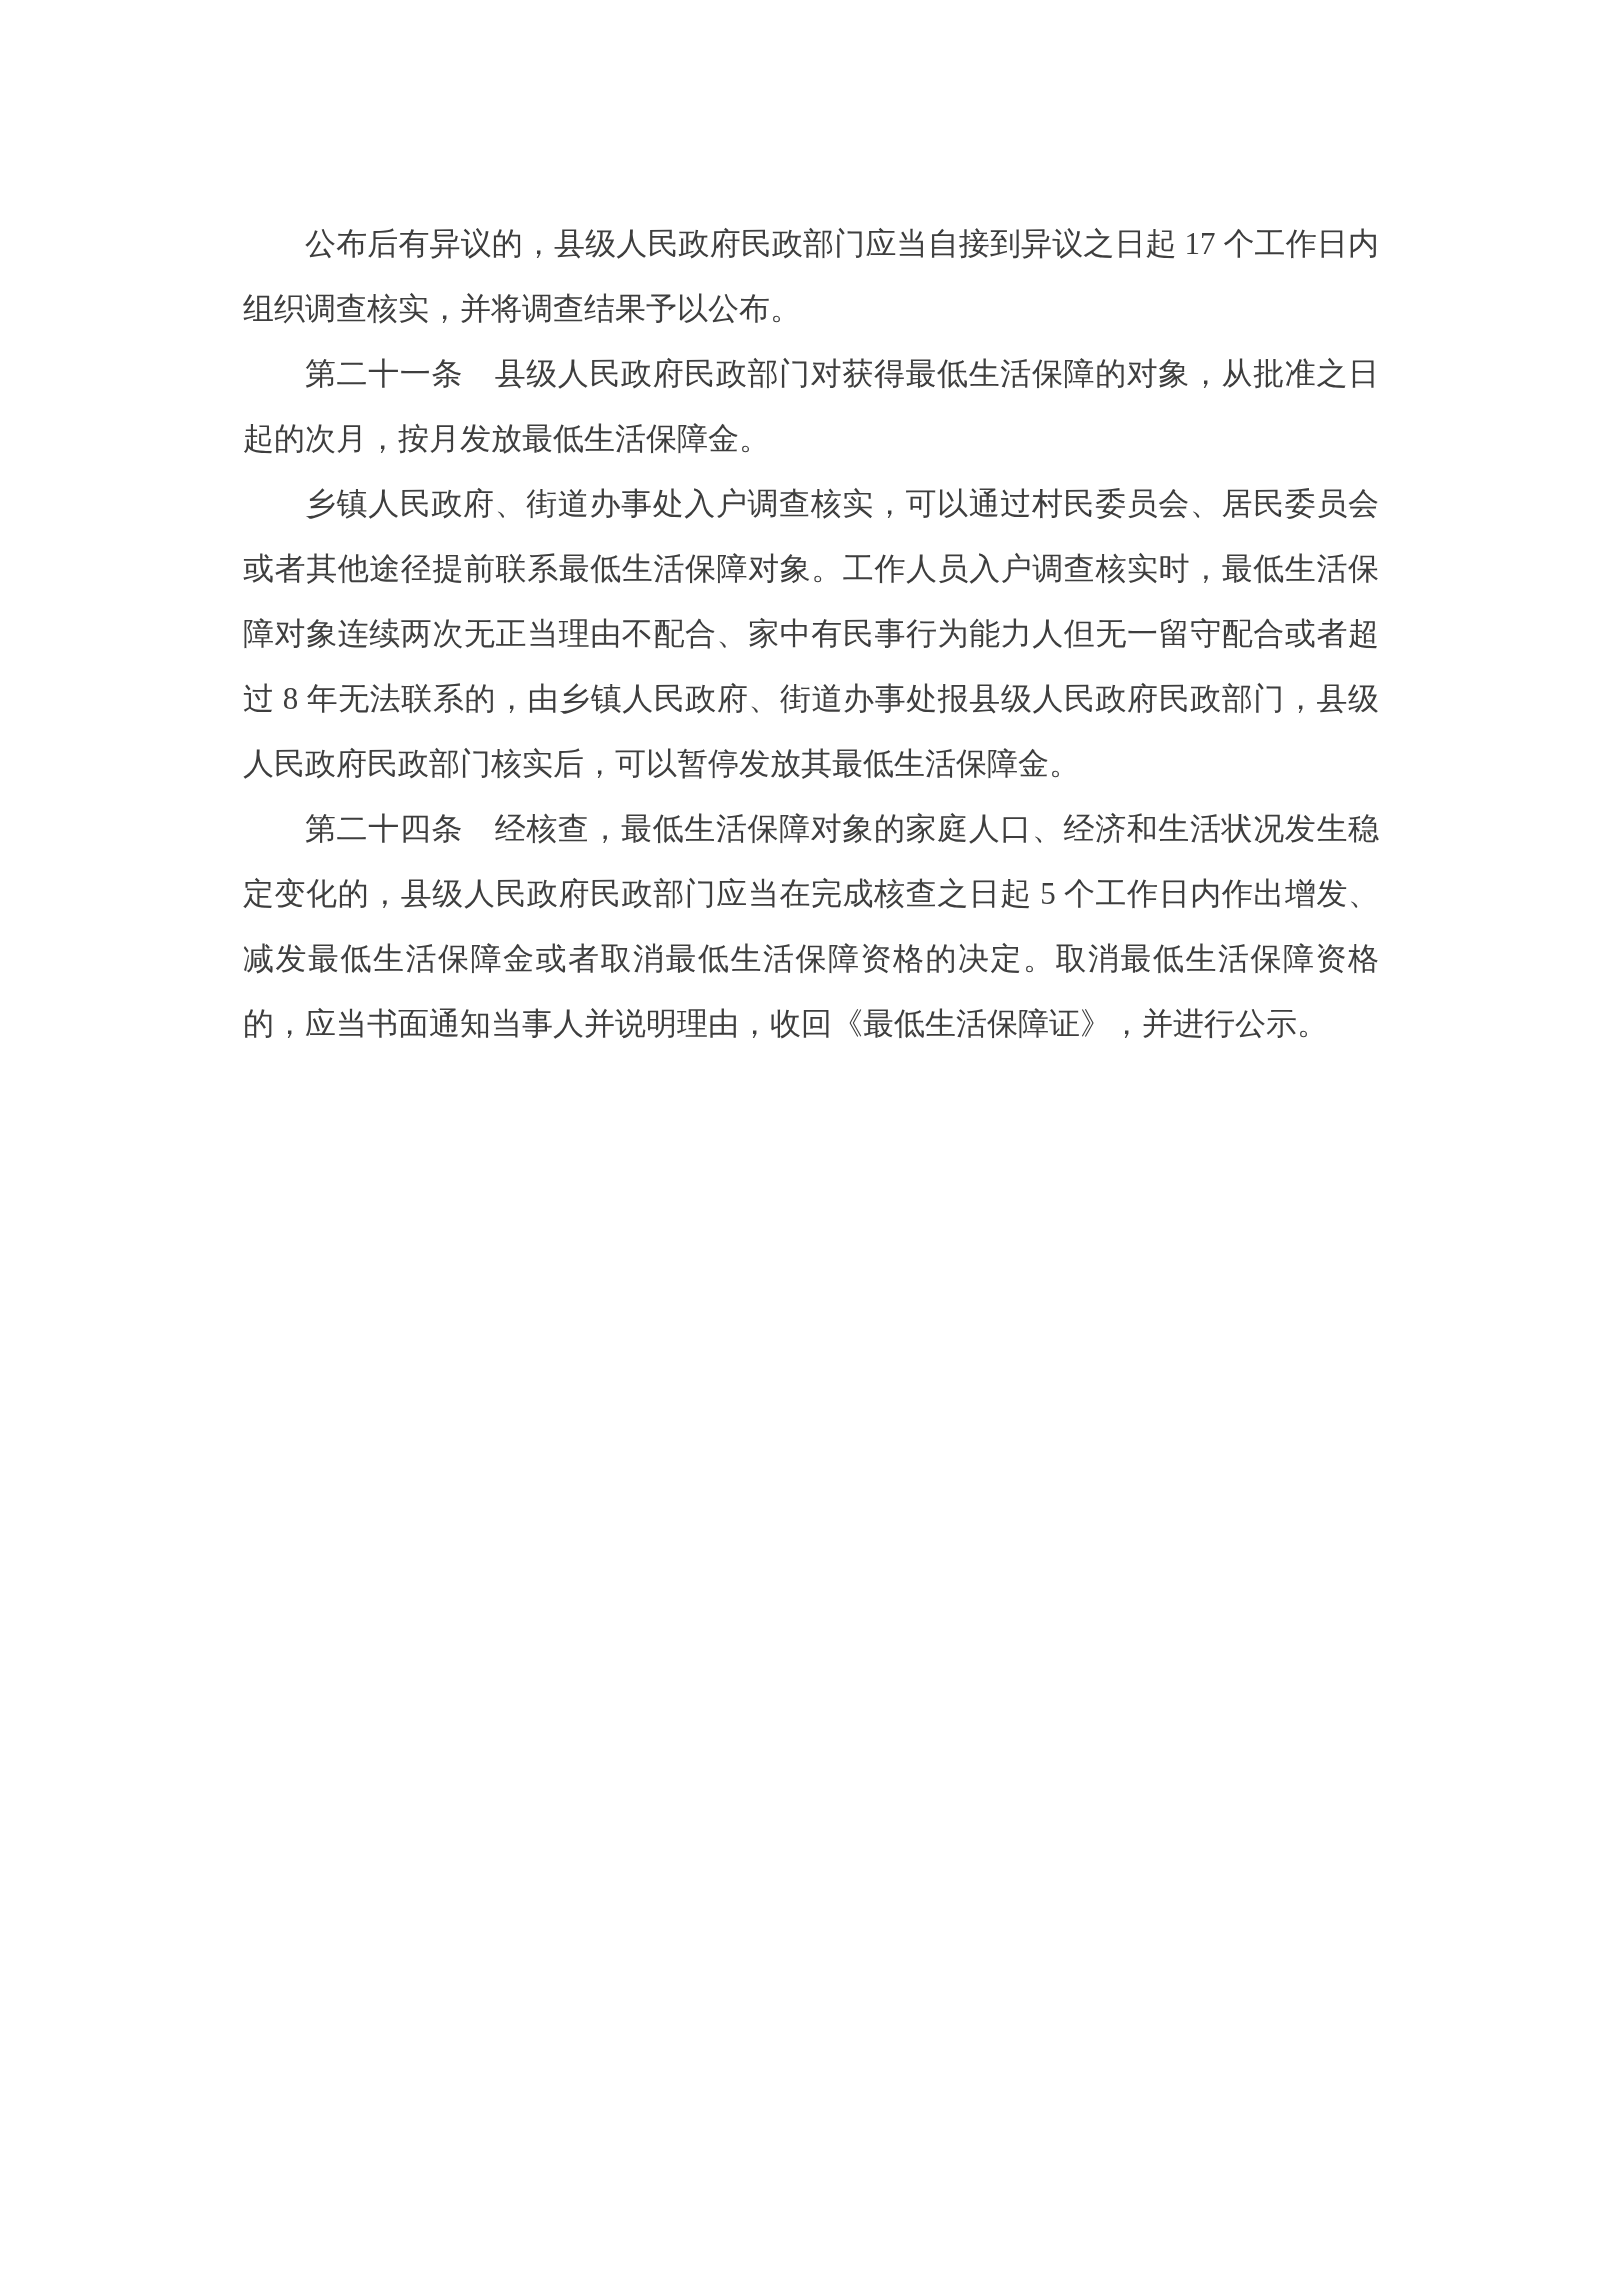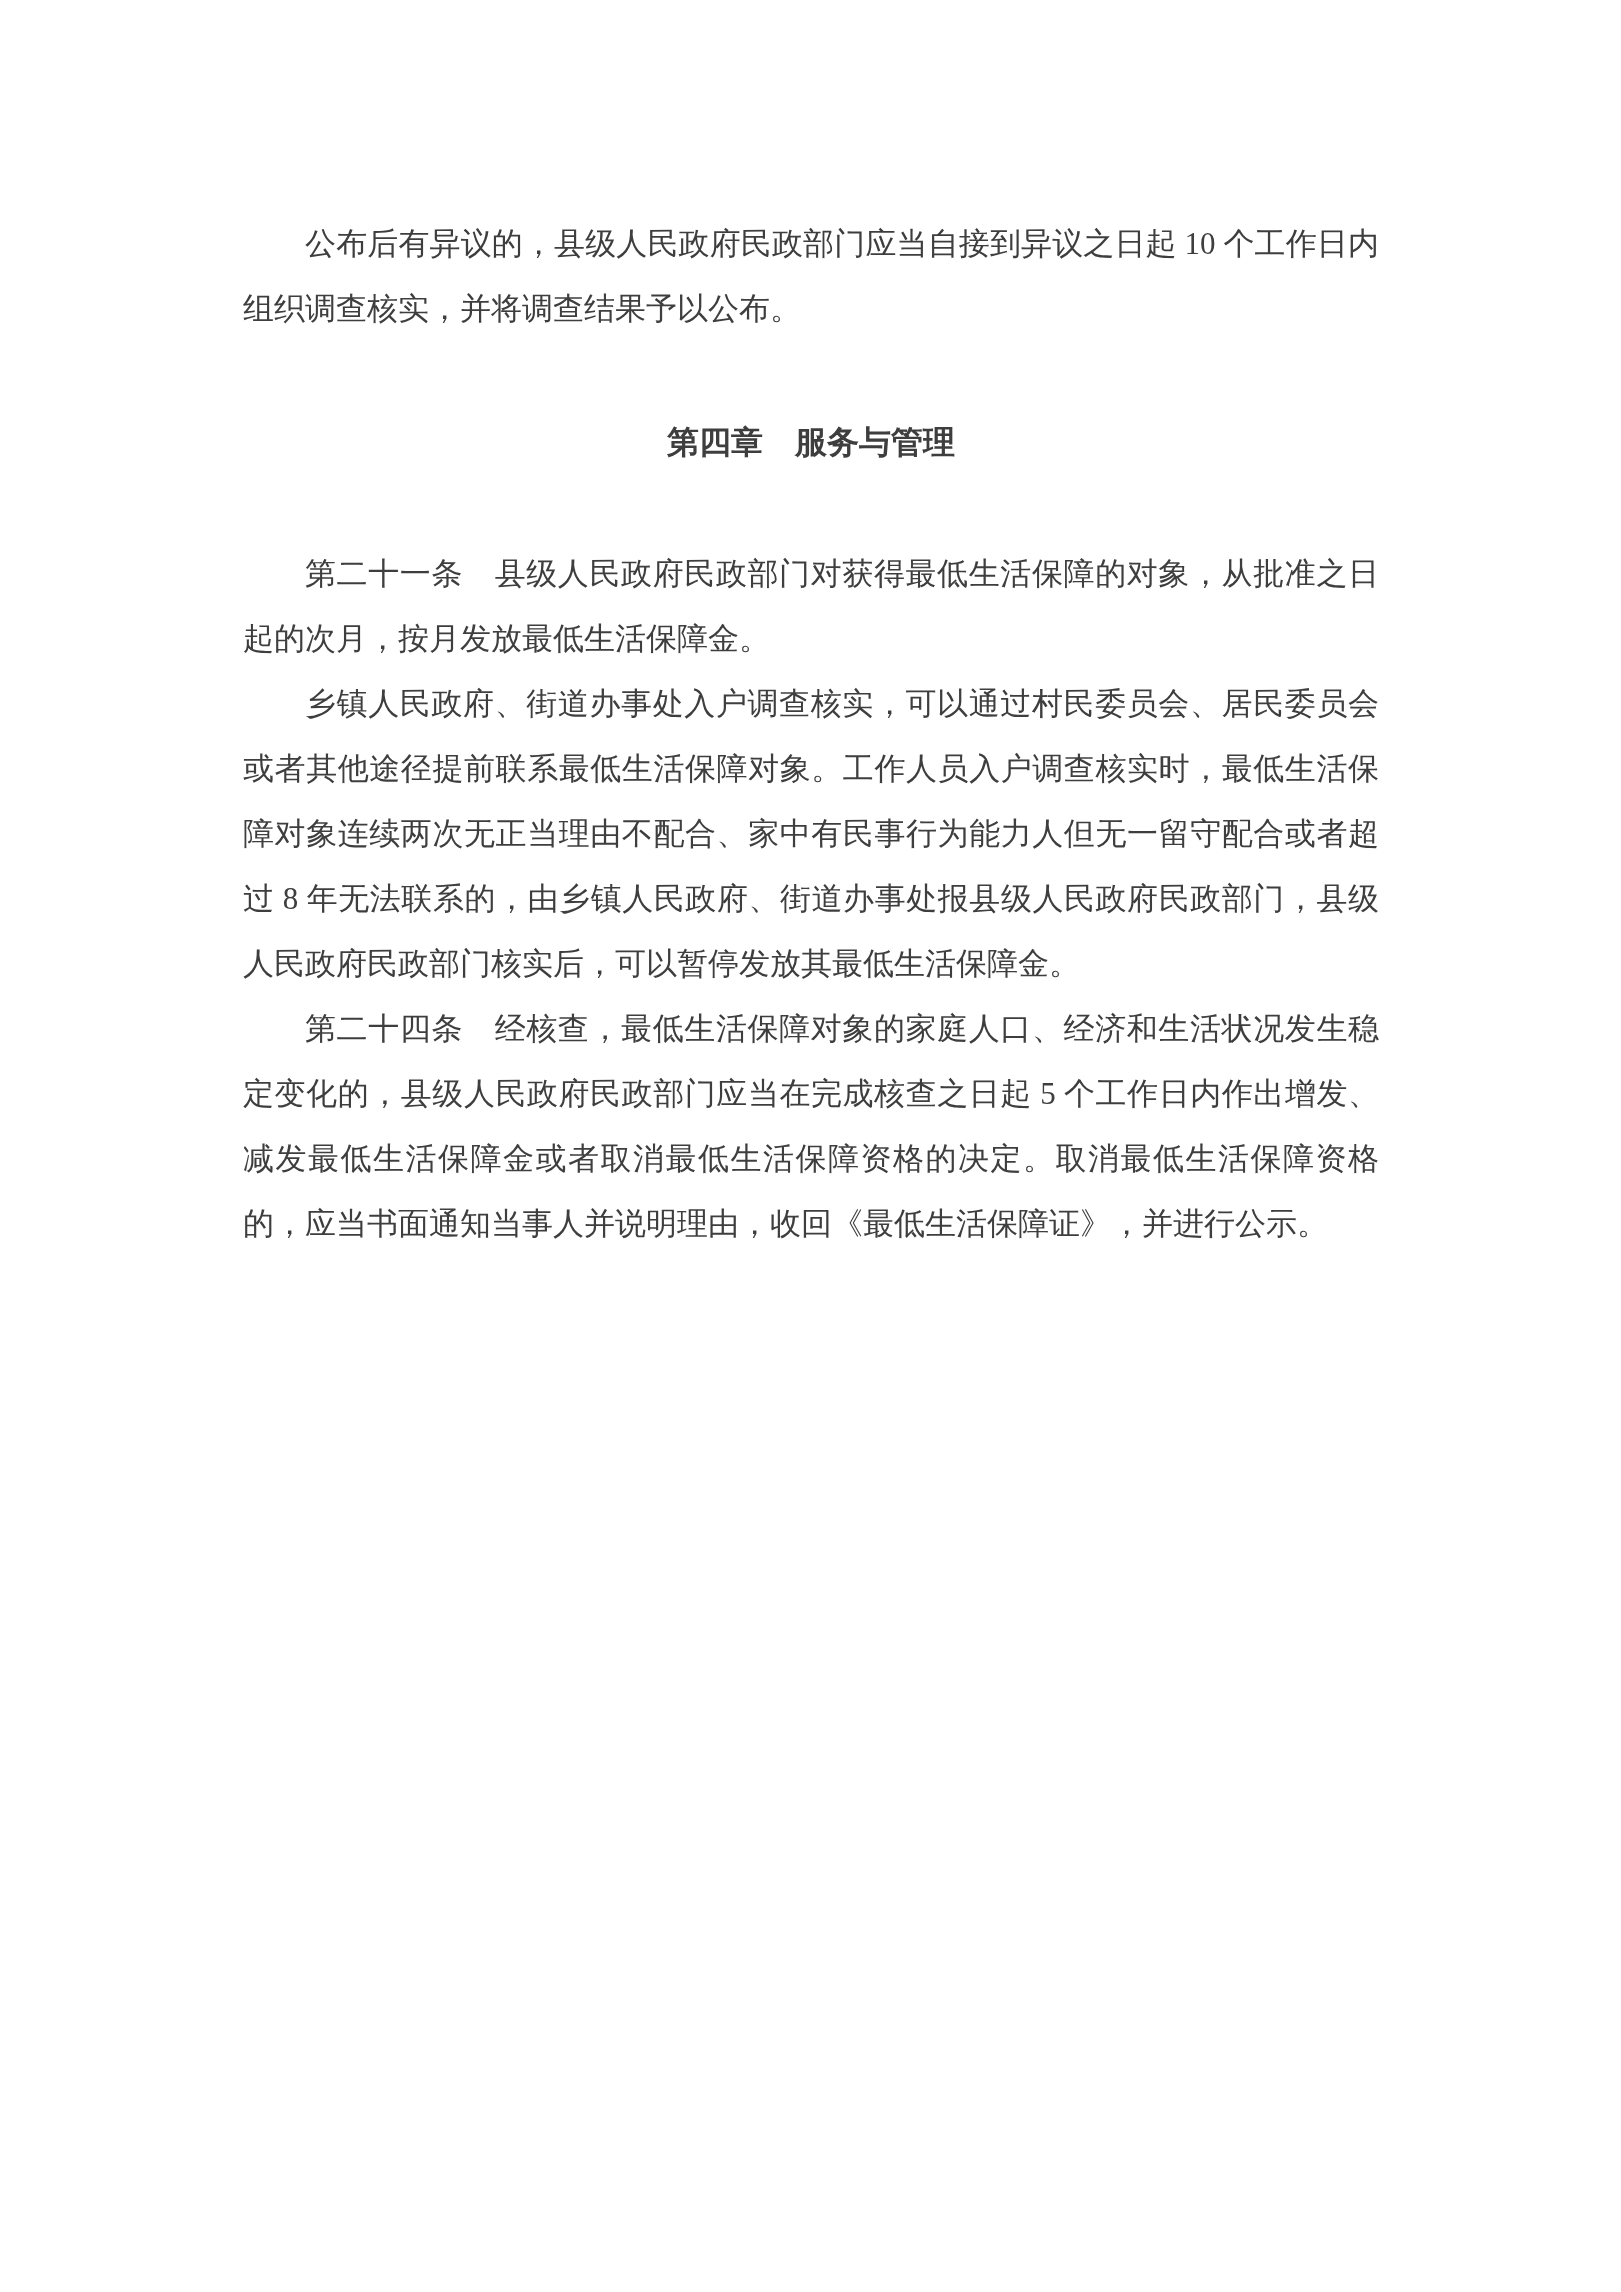--- a/index.html
+++ b/index.html
@@ -38,23 +38,22 @@
     line-height: 65px;
     text-align: center;
     text-indent: 0;
   }
 </style>
 </head>
 <body>
 
 <div class="page">
 
-  <p class="para">公布后有异议的，县级人民政府民政部门应当自接到异议之日起 10 个工作日内组织调查核实，并将调查结果予以公布。</p>
+  <p class="para">公布后有异议的，县级人民政府民政部门应当自接到异议之日起 17 个工作日内组织调查核实，并将调查结果予以公布。</p>
 
-  <h2 class="para chapter-heading">第四章　服务与管理</h2>
 
   <div id="articles-container">
   <p class="para"><b class="article-label">第二十一条</b><span class="article-text">　县级人民政府民政部门对获得最低生活保障的对象，从批准之日起的次月，按月发放最低生活保障金。</span></p>
 
 
 
   <p class="para"><span class="article-text">乡镇人民政府、街道办事处入户调查核实，可以通过村民委员会、居民委员会或者其他途径提前联系最低生活保障对象。工作人员入户调查核实时，最低生活保障对象连续两次无正当理由不配合、家中有民事行为能力人但无一留守配合或者超过 8 年无法联系的，由乡镇人民政府、街道办事处报县级人民政府民政部门，县级人民政府民政部门核实后，可以暂停发放其最低生活保障金。</span></p>
 
   <p class="para"><b class="article-label">第二十四条</b><span class="article-text">　经核查，最低生活保障对象的家庭人口、经济和生活状况发生稳定变化的，县级人民政府民政部门应当在完成核查之日起 5 个工作日内作出增发、减发最低生活保障金或者取消最低生活保障资格的决定。取消最低生活保障资格的，应当书面通知当事人并说明理由，收回《最低生活保障证》，并进行公示。</span></p>
 

